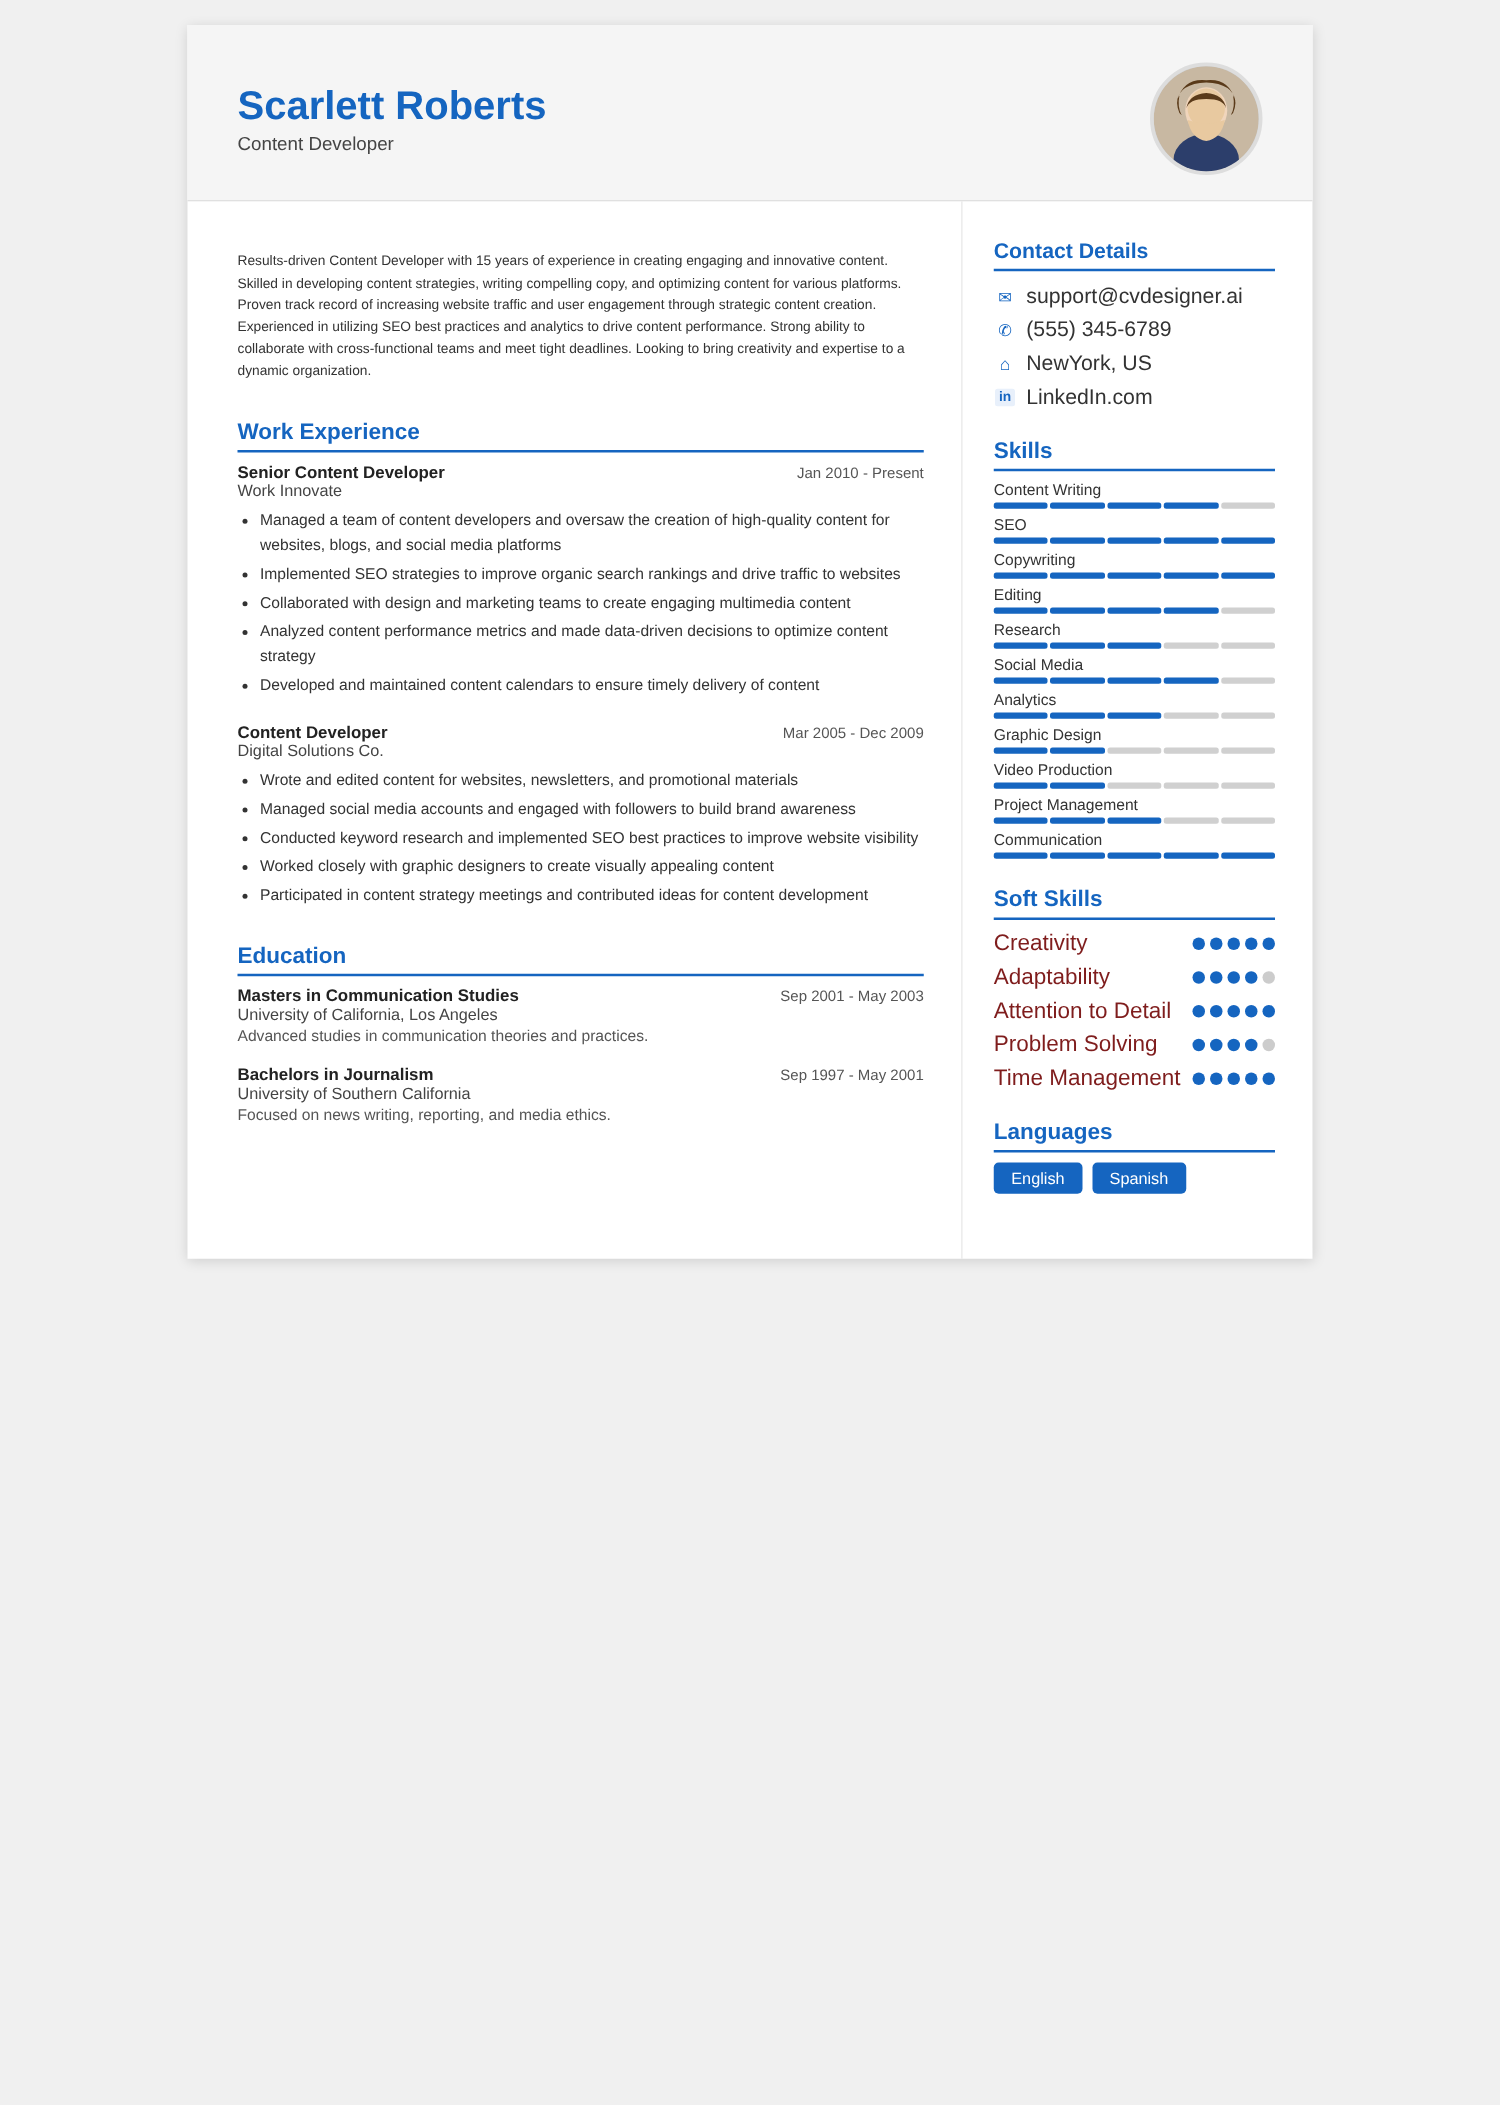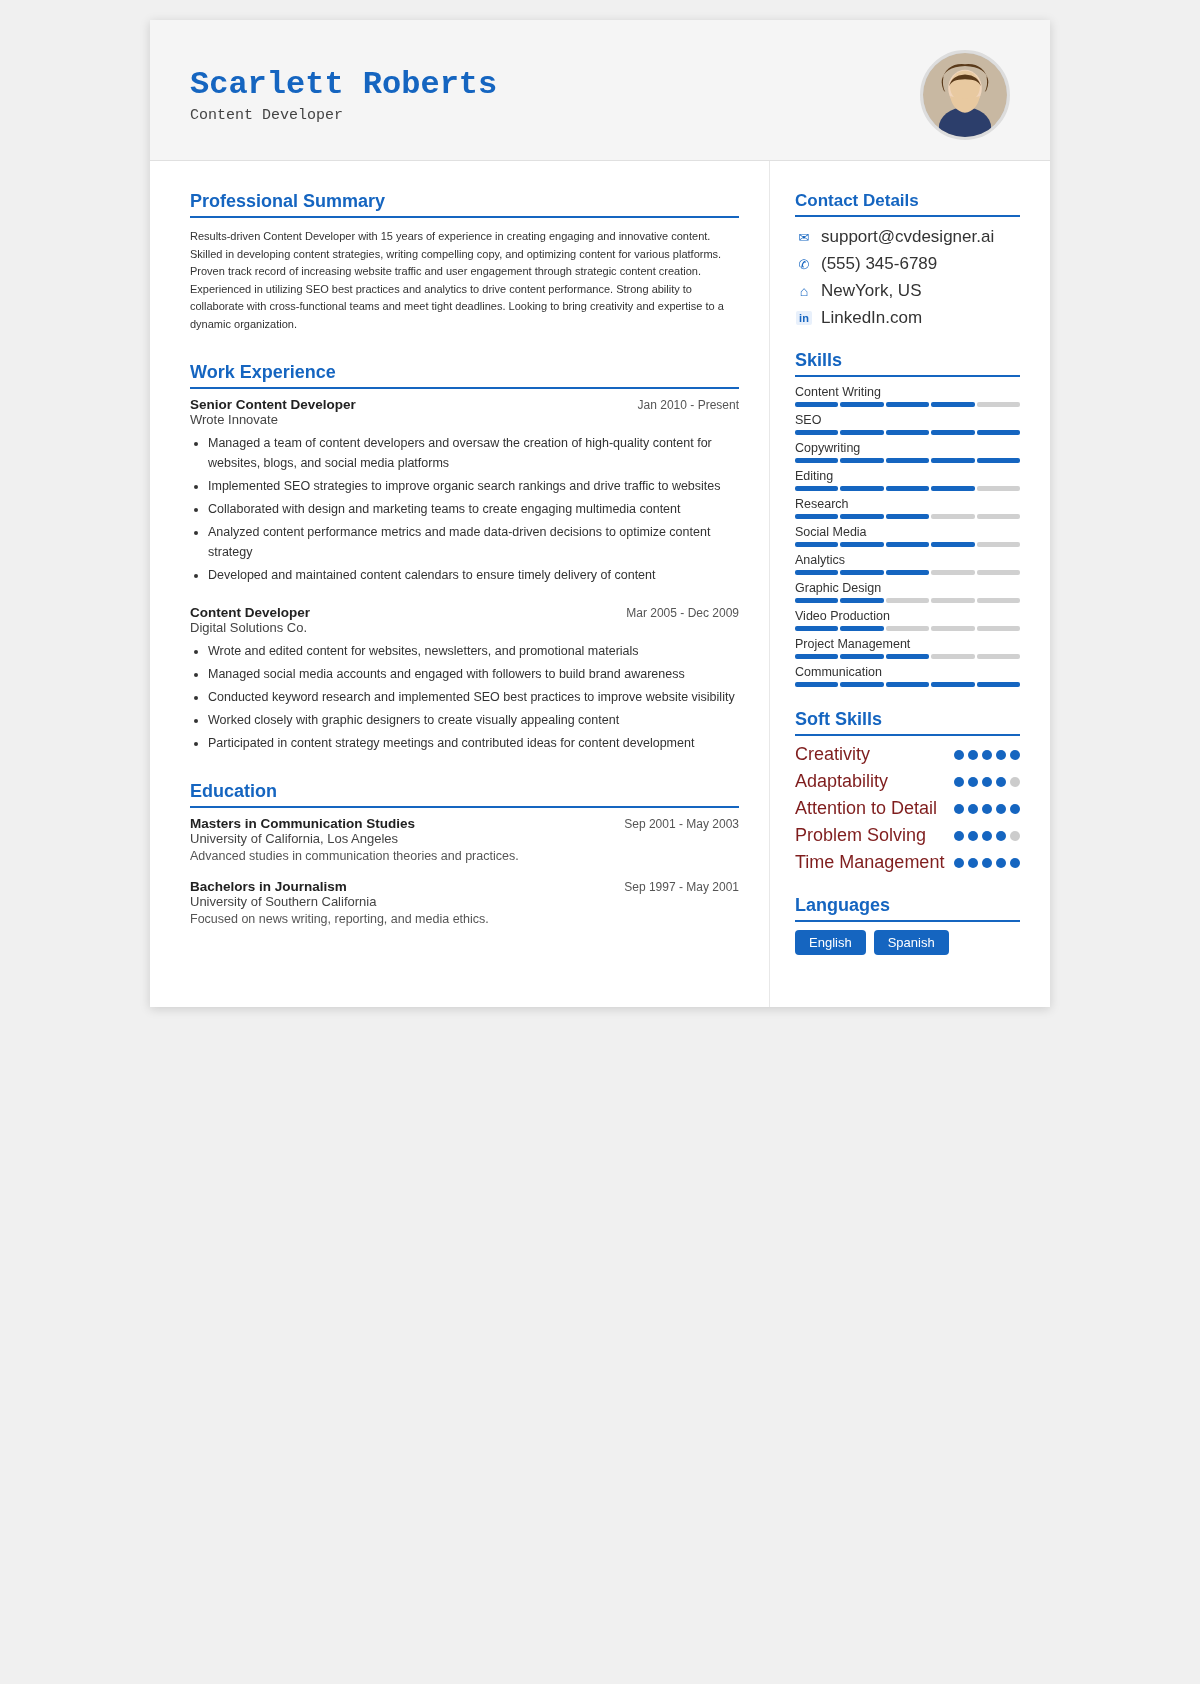--- a/index.html
+++ b/index.html
@@ -23,21 +23,20 @@
     .header {
       background: #f5f5f5;
       padding: 30px 40px 20px 40px;
       display: flex;
       align-items: center;
       justify-content: space-between;
       border-bottom: 1px solid #e0e0e0;
     }
     .header-left {
       flex: 1;
-      font-family: Liberation Mono, monospace;
     }
     .header-name {
       font-size: 32px;
       font-weight: bold;
       color: #1565C0;
     }
     .header-title {
       font-size: 15px;
       color: #444;
       margin-top: 4px;
@@ -253,33 +252,32 @@
         <path d="M68 40 Q72 30 68 25 Q70 35 66 42Z" fill="#5a3a1a"></path>
       </svg>
     </div>
   </div>
 
   <div class="body">
 
     <div class="left-col">
 
       <div class="summary-section">
-        <div class="section-title">Professional Summary</div>
         <p class="summary-text">Results-driven Content Developer with 15 years of experience in creating engaging and innovative content. Skilled in developing content strategies, writing compelling copy, and optimizing content for various platforms. Proven track record of increasing website traffic and user engagement through strategic content creation. Experienced in utilizing SEO best practices and analytics to drive content performance. Strong ability to collaborate with cross-functional teams and meet tight deadlines. Looking to bring creativity and expertise to a dynamic organization.</p>
       </div>
 
       <div class="work-section">
         <div class="section-title">Work Experience</div>
 
         <div class="job-block">
           <div class="job-header">
             <span class="job-title">Senior Content Developer</span>
             <span class="job-date">Jan 2010 - Present</span>
           </div>
-          <div class="job-company">Wrote Innovate</div>
+          <div class="job-company">Work Innovate</div>
           <ul class="job-bullets">
             <li>Managed a team of content developers and oversaw the creation of high-quality content for websites, blogs, and social media platforms</li>
             <li>Implemented SEO strategies to improve organic search rankings and drive traffic to websites</li>
             <li>Collaborated with design and marketing teams to create engaging multimedia content</li>
             <li>Analyzed content performance metrics and made data-driven decisions to optimize content strategy</li>
             <li>Developed and maintained content calendars to ensure timely delivery of content</li>
           </ul>
         </div>
 
         <div class="job-block">

